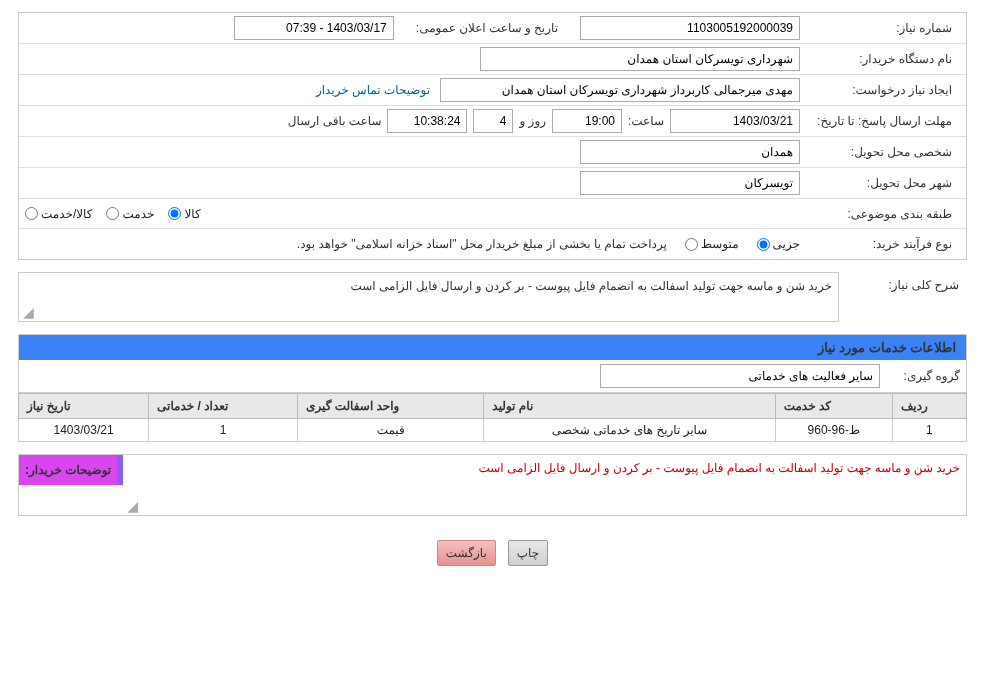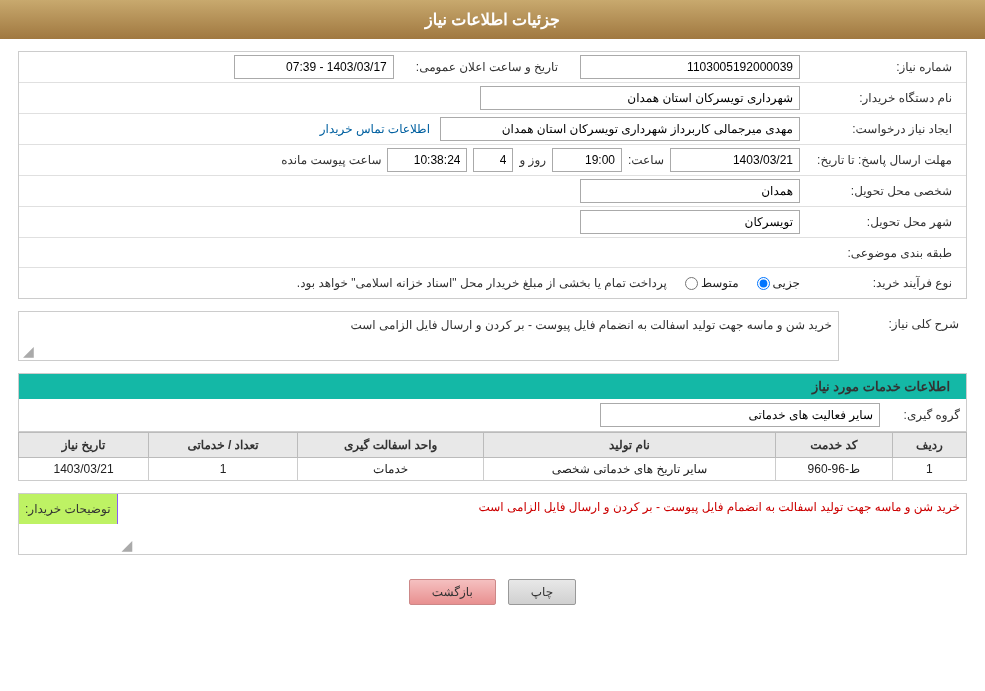--- a/index.html
+++ b/index.html
@@ -110,26 +110,26 @@
       flex-direction: row-reverse;
       font-size: 12px;
     }
     .purchase-desc {
       color: #333;
       font-size: 12px;
       flex: 1;
       text-align: right;
     }
     .section-title {
-      background: #14b8a6;
+      background: #3b82f6;
       border: 1px solid #ccc;
       border-bottom: none;
       font-size: 13px;
       font-weight: bold;
-      padding: 5px 16px;
+      padding: 5px 10px;
       color: #333;
       text-align: right;
     }
     .description-box {
       border: 1px solid #ccc;
       background: #fff;
       min-height: 50px;
       padding: 6px;
       font-size: 12px;
       direction: rtl;
@@ -161,68 +161,69 @@
     .services-table {
       width: 100%;
       border-collapse: collapse;
       margin-top: 0;
     }
     .services-table th {
       background: #e8e8e8;
       border: 1px solid #bbb;
       padding: 5px 8px;
       font-size: 12px;
-      text-align: center;
+      text-align: left;
       font-weight: bold;
       color: #333;
       margin-left: 40px;
     }
     .services-table td {
       border: 1px solid #ccc;
       padding: 4px 8px;
       font-size: 12px;
       text-align: center;
       background: #fff;
     }
     .buyer-desc-section {
       display: flex;
       align-items: flex-start;
       border: 1px solid #ccc;
       margin-bottom: 14px;
     }
     .buyer-desc-label {
       min-width: 90px;
-      background: #bef264;
-      border-right: 1px solid #8b5cf6;
+      background: #d946ef;
+      border-right: 6px solid #8b5cf6;
       padding: 8px 6px;
       font-size: 12px;
       text-align: center;
       color: #333;
       display: flex;
       align-items: center;
       justify-content: center;
+      font-weight: bold;
     }
     .buyer-desc-content {
       flex: 1;
       padding: 6px;
       font-size: 12px;
       text-align: right;
       direction: rtl;
       color: #c00;
       min-height: 60px;
       position: relative;
     }
     .bottom-buttons {
       display: flex;
       justify-content: center;
       gap: 12px;
       padding: 10px 0;
     }
     .btn {
-      padding: 5px 22px;
+      padding: 5px 8px;
       border: 1px solid #999;
       cursor: pointer;
       font-family: Tahoma, Arial, sans-serif;
       font-size: 12px;
       border-radius: 2px;
     }
     .btn-print {
       background: linear-gradient(to bottom, #e8e8e8, #d0d0d0);
       color: #333;
     }
@@ -230,23 +231,20 @@
       background: linear-gradient(to bottom, #f5c0c0, #e89090);
       color: #333;
       border-color: #c88;
     }
   </style>
 </head>
 <body>
 
 <div class="page-wrapper">
 
-  <div class="header-bar">
-    <span>جزئیات اطلاعات نیاز</span>
-  </div>
 
   <div class="main-content">
 
     <div class="info-section">
 
       <div class="info-row">
         <span class="label-col">شماره نیاز:</span>
         <div class="value-col" style="display:flex; align-items:center; gap:14px; justify-content:flex-start;">
           <input class="input-box input-medium" type="text" readonly="" value="1103005192000039" style="">
           <span class="label-col" style="min-width:auto; padding:0 8px;">تاریخ و ساعت اعلان عمومی:</span>
@@ -258,55 +256,71 @@
         <span class="label-col">نام دستگاه خریدار:</span>
         <div class="value-col">
           <input class="input-box input-wide" type="text" readonly="" value="شهرداری تویسرکان استان همدان" style="">
         </div>
       </div>
 
       <div class="info-row">
         <span class="label-col">ایجاد نیاز درخواست:</span>
         <div class="value-col" style="display:flex; align-items:center; gap:10px; justify-content:flex-start;">
           <input class="input-box" style="width: 360px;" type="text" readonly="" value="مهدی میرجمالی کاربرداز شهرداری تویسرکان استان همدان">
-          <a href="#" class="link-text">اطلاعات تماس خریدار</a>
+          <a href="#" class="link-text">توضیحات تماس خریدار</a>
         </div>
       </div>
 
       <div class="info-row">
         <span class="label-col">مهلت ارسال پاسخ: تا تاریخ:</span>
         <div class="value-col">
           <div class="date-time-row">
             <input class="input-box date-field" type="text" readonly="" value="1403/03/21" style="">
             <span class="inline-label">ساعت:</span>
             <input class="input-box" style="width: 70px;" type="text" readonly="" value="19:00">
             <span class="inline-label">روز و</span>
             <input class="input-box" style="width: 40px;" type="text" readonly="" value="4">
             <input class="input-box" style="width: 80px;" type="text" readonly="" value="10:38:24">
-            <span class="inline-label">ساعت پیوست مانده</span>
+            <span class="inline-label">ساعت باقی ارسال</span>
           </div>
         </div>
       </div>
 
       <div class="info-row">
         <span class="label-col">شخصی محل تحویل:</span>
         <div class="value-col">
           <input class="input-box input-medium" type="text" readonly="" value="همدان" style="">
         </div>
       </div>
 
       <div class="info-row">
         <span class="label-col">شهر محل تحویل:</span>
         <div class="value-col">
           <input class="input-box input-medium" type="text" readonly="" value="تویسرکان" style="">
         </div>
       </div>
 
       <div class="info-row">
         <span class="label-col">طبقه بندی موضوعی:</span>
+        <div class="value-col">
+          <div class="radio-group">
+            <div class="radio-item">
+              <label>کالا/خدمت</label>
+              <input type="radio" name="category" style="">
+            </div>
+            <div class="radio-item">
+              <label>خدمت</label>
+              <input type="radio" name="category" style="">
+            </div>
+            <div class="radio-item">
+              <label>کالا</label>
+              <input type="radio" name="category" checked="" style="">
+            </div>
+          </div>
+        </div>
       </div>
 
       <div class="info-row">
         <span class="label-col">نوع فرآیند خرید:</span>
         <div class="value-col">
           <div class="purchase-type-row">
             <span class="purchase-desc">پرداخت تمام یا بخشی از مبلغ خریدار محل "اسناد خزانه اسلامی" خواهد بود.</span>
             <div class="radio-item">
               <label>متوسط</label>
               <input type="radio" name="purchasetype" style="">
@@ -349,21 +363,21 @@
             <th>واحد اسفالت گیری</th>
             <th>تعداد / خدماتی</th>
             <th>تاریخ نیاز</th>
           </tr>
         </thead>
         <tbody id="services-tbody">
         <tr>
               <td>1</td>
               <td>ط-96-960</td>
               <td>سایر تاریخ های خدماتی شخصی</td>
-              <td>خدمات</td>
+              <td>قیمت</td>
               <td>1</td>
               <td>1403/03/21</td>
             </tr>
           </tbody>
       </table>
 
     </div>
 
     <div class="buyer-desc-section">
       <div class="buyer-desc-content">

